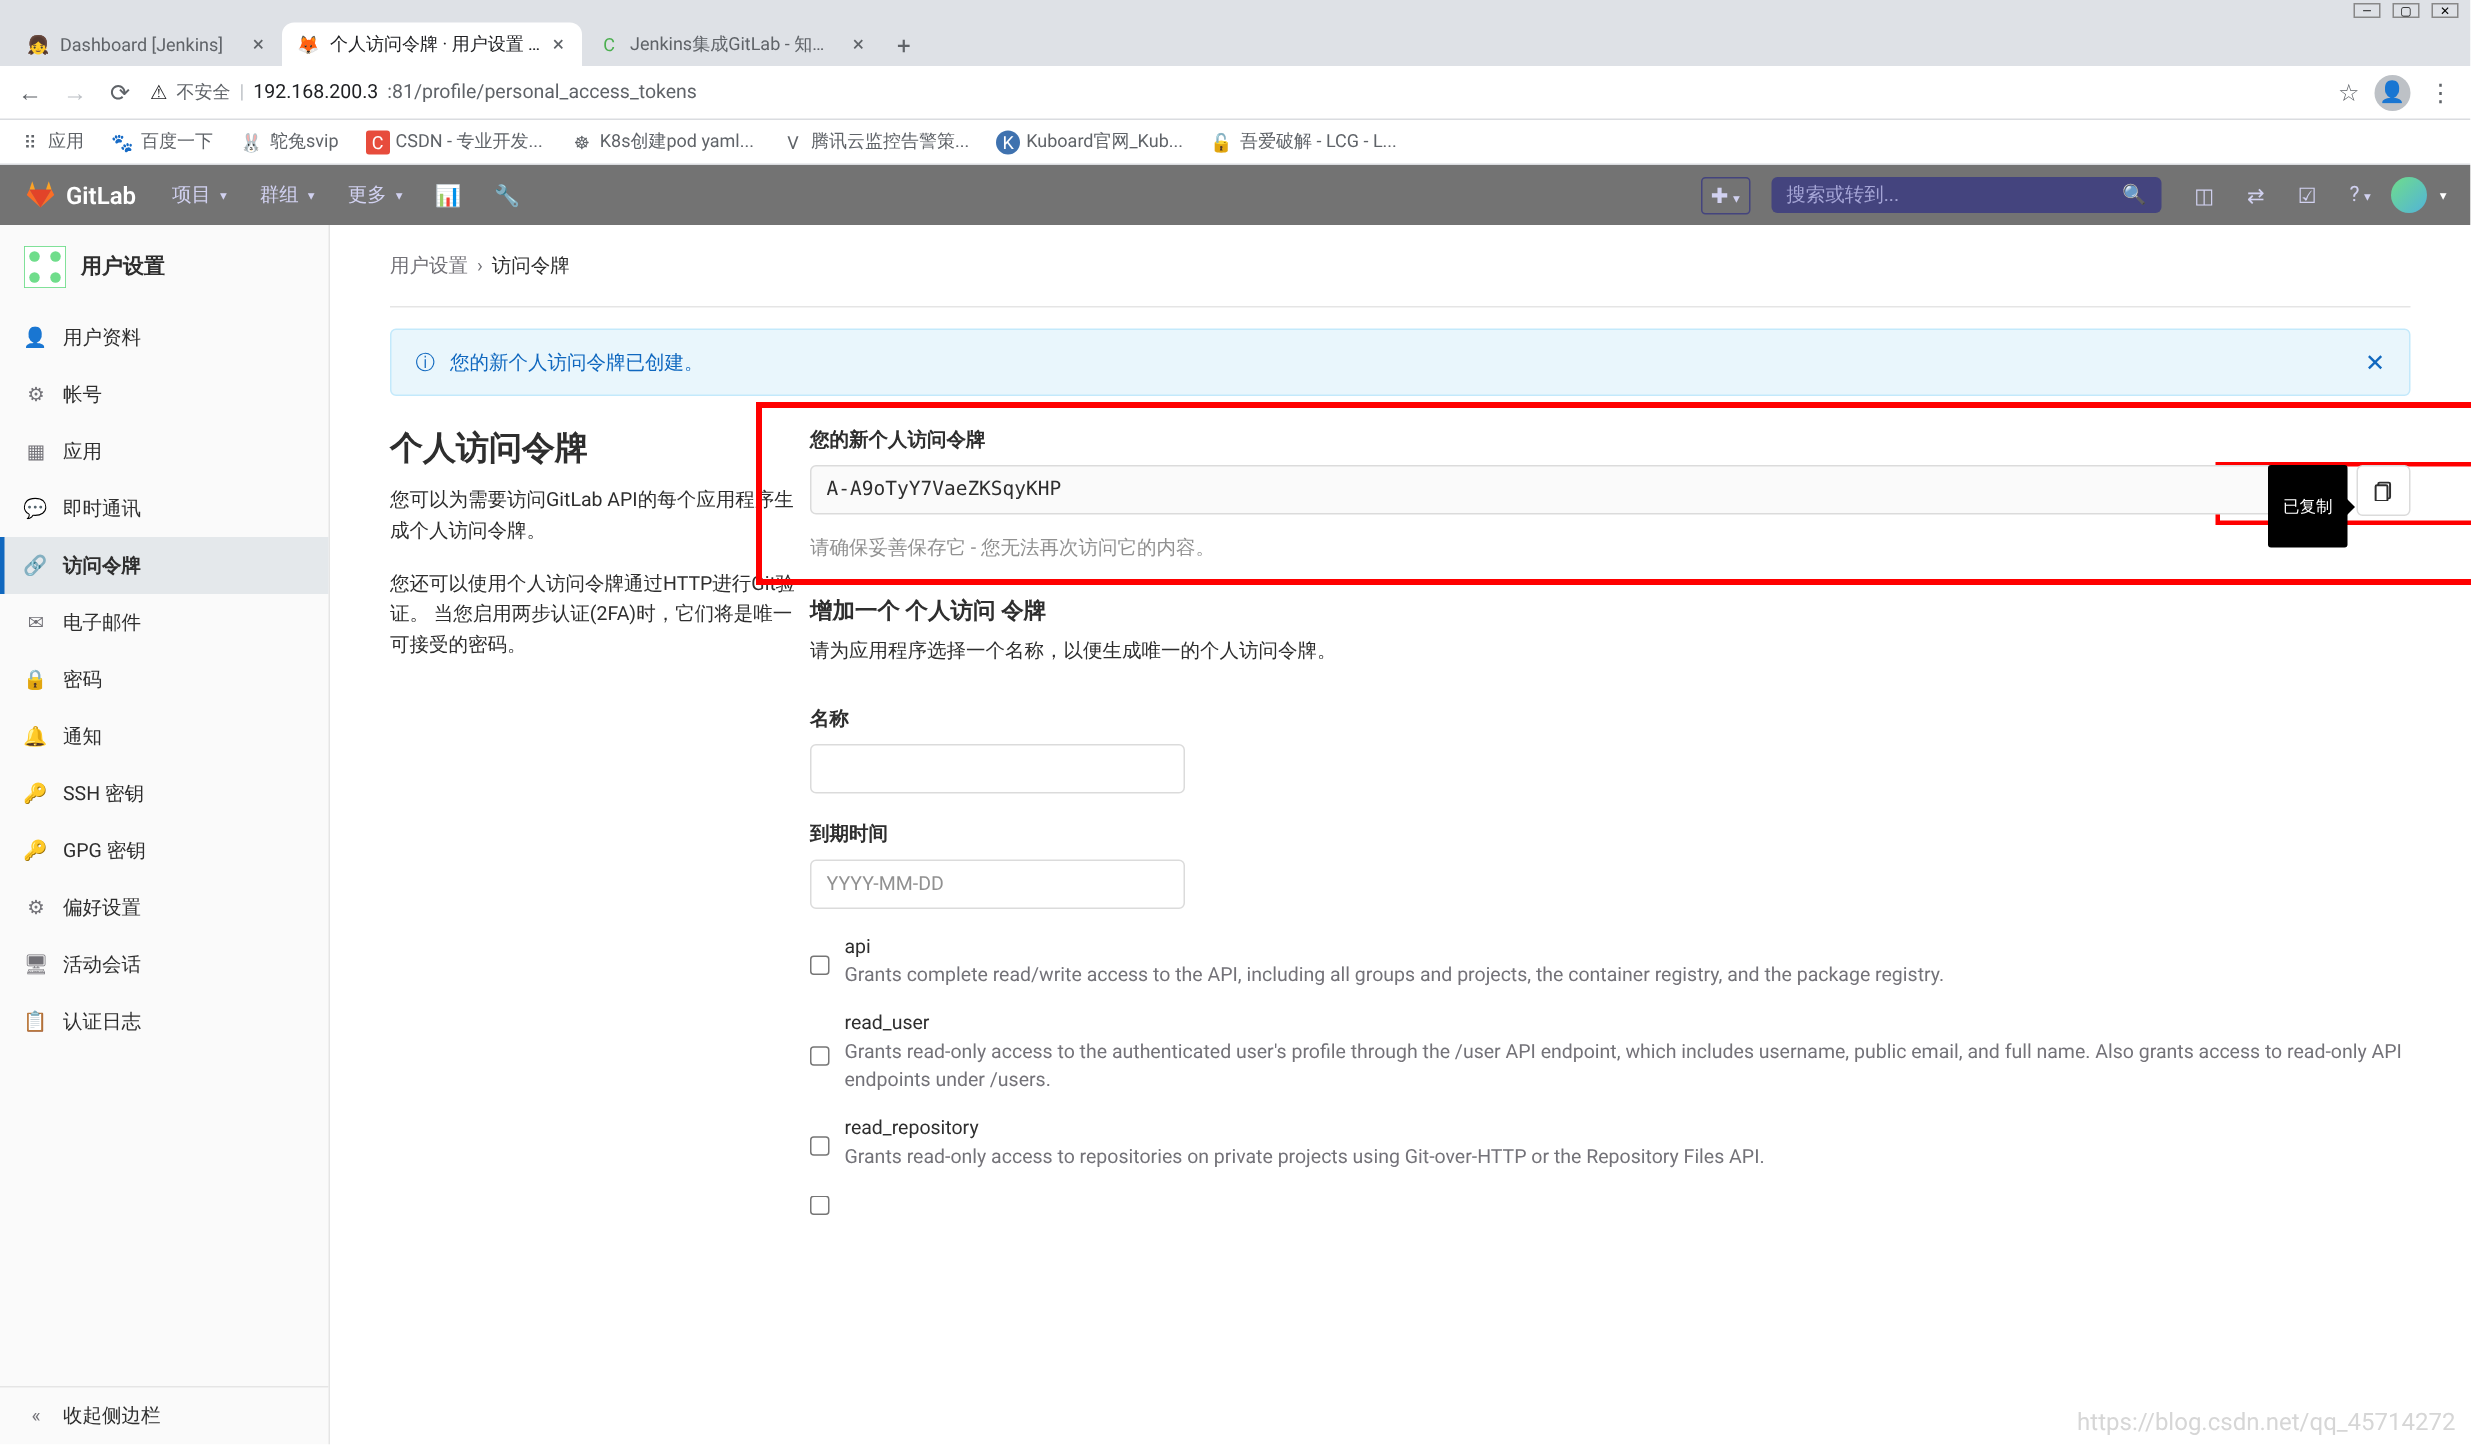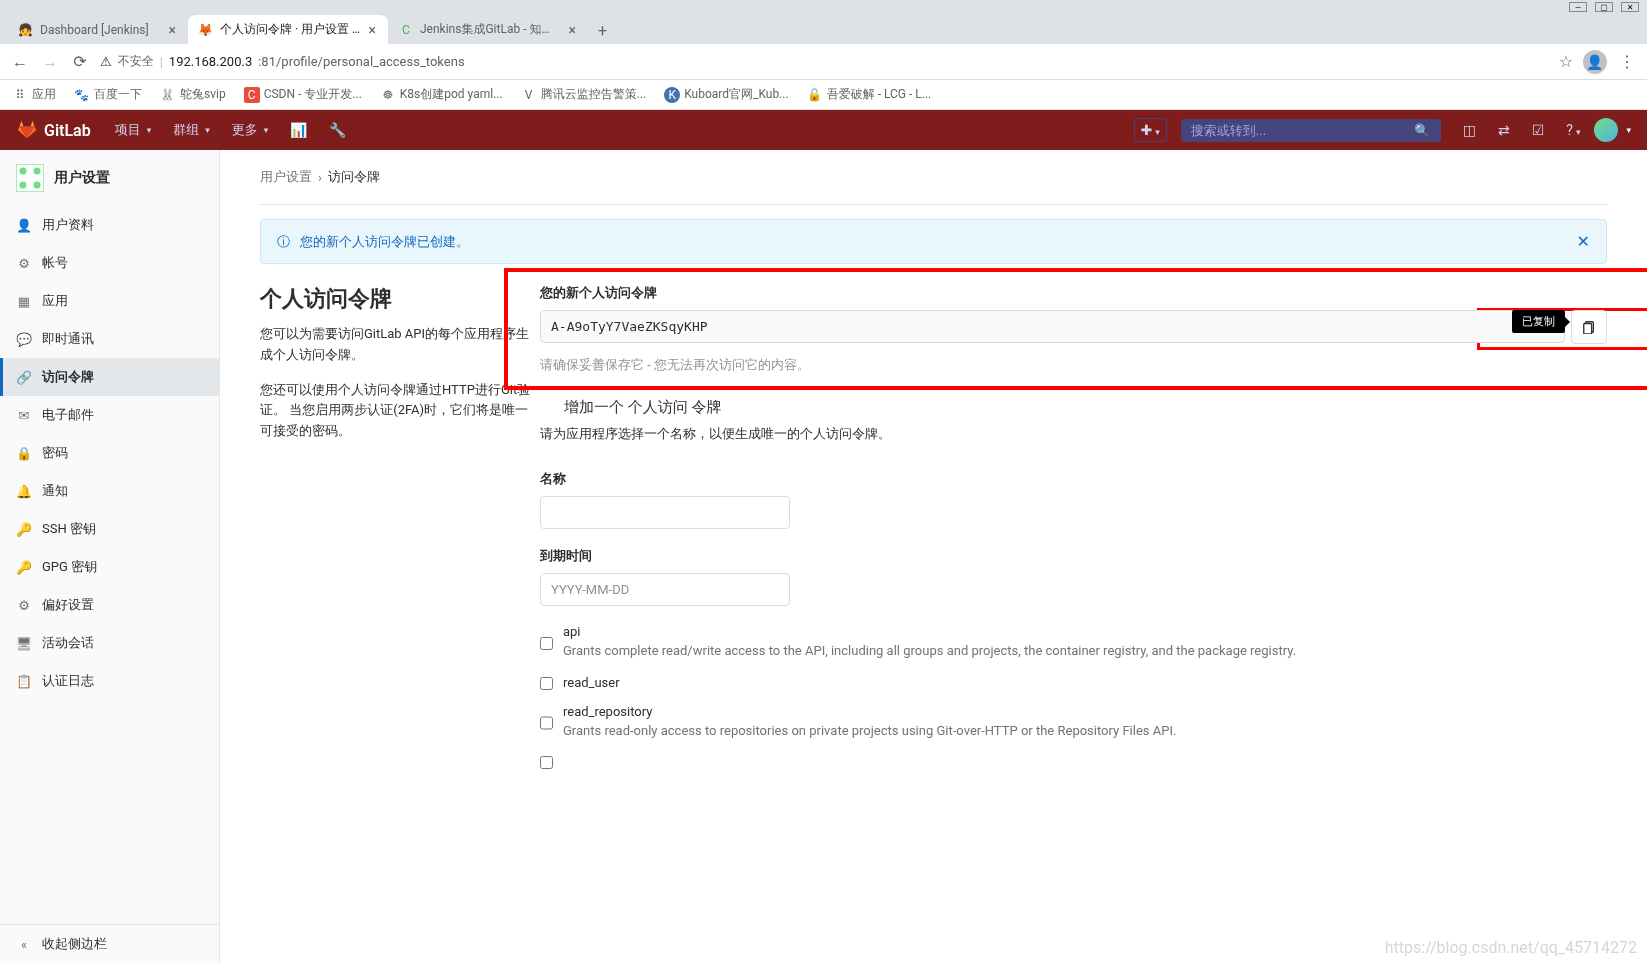--- a/index.html
+++ b/index.html
@@ -21,21 +21,21 @@
     .nav-btn.disabled { color: #bdc1c6; }
     .addr-bar { flex: 1; display: flex; align-items: center; gap: 6px; font-size: 13px; color: #202124; }
     .addr-warn { color: #5f6368; font-size: 12px; }
     .addr-star { margin-left: auto; color: #5f6368; font-size: 16px; }
     .avatar-circle { width: 24px; height: 24px; border-radius: 50%; background: #bdc1c6; display: flex; align-items: center; justify-content: center; font-size: 14px; }
     .bookmarks { display: flex; align-items: center; gap: 18px; padding: 6px 12px; font-size: 12px; color: #5f6368; border-bottom: 1px solid #dadce0; height: 30px; background: #fff; }
     .bookmark { display: flex; align-items: center; gap: 4px; cursor: pointer; }
     .bm-icon { width: 16px; height: 16px; display: flex; align-items: center; justify-content: center; font-size: 12px; }
 
     
-    .gitlab-header { background: #7f1d1d; height: 40px; display: flex; align-items: center; padding: 16px 16px; gap: 6px; color: #fff; font-size: 13px; }
+    .gitlab-header { background: #737373; height: 40px; display: flex; align-items: center; padding: 16px 16px; gap: 6px; color: #fff; font-size: 13px; }
     .gl-logo { display: flex; align-items: center; gap: 6px; font-weight: 600; font-size: 16px; margin-right: 10px; }
     .gl-logo-icon { width: 22px; height: 22px; }
     .hdr-item { padding: 6px 8px; cursor: pointer; display: flex; align-items: center; gap: 3px; color: #d1d1f0; }
     .hdr-icon { padding: 6px 8px; cursor: pointer; color: #d1d1f0; font-size: 14px; }
     .hdr-spacer { flex: 1; }
     .search-box { background: #44447e; border-radius: 4px; padding: 4px 10px; width: 260px; display: flex; align-items: center; gap: 6px; margin: 0 8px; }
     .search-input { background: transparent; border: none; color: #fff; font-size: 13px; flex: 1; outline: none; }
     .search-input::placeholder { color: #a5a5d6; }
     .user-avatar { width: 24px; height: 24px; border-radius: 50%; background: linear-gradient(135deg, #6fdd8b, #52b3d9); }
 
@@ -66,25 +66,25 @@
     .col-left p { font-size: 13px; color: #2e2e2e; line-height: 1.6; margin-bottom: 14px; }
     .col-right { flex: 1; position: relative; }
 
     .red-box-outer { position: absolute; border: 4px solid #ff0000; top: -16px; left: -36px; right: -66px; padding-bottom: 6px; pointer-events: none; height: 122px; }
     .red-box-inner { position: absolute; border: 3px solid #ff0000; top: 24px; right: -52px; width: 182px; height: 42px; pointer-events: none; }
 
     .form-label { font-weight: 600; font-size: 13px; color: #2e2e2e; margin-bottom: 8px; display: block; }
     .token-wrap { display: flex; align-items: flex-start; gap: 6px; margin-bottom: 12px; position: relative; }
     .token-input { flex: 1; padding: 8px 10px; border: 1px solid #dbdbdb; border-radius: 4px; font-size: 13px; font-family: monospace; color: #2e2e2e; background: #fafafa; }
     .copy-btn { width: 36px; height: 34px; border: 1px solid #dbdbdb; border-radius: 4px; background: #fff; display: flex; align-items: center; justify-content: center; cursor: pointer; position: relative; }
-    .tooltip { position: absolute; right: 42px; background: #000; color: #fff; font-size: 11px; padding: 4px 10px; border-radius: 2px; white-space: nowrap; }
+    .tooltip { position: absolute; right: 42px; background: #000; color: #fff; font-size: 11px; padding: 20px 10px; border-radius: 2px; white-space: nowrap; }
     .tooltip::after { content: ""; position: absolute; right: -5px; top: 50%; transform: translateY(-50%); border-left: 6px solid #000; border-top: 6px solid transparent; border-bottom: 6px solid transparent; }
     .hint { font-size: 13px; color: #919191; margin-bottom: 24px; }
 
-    .section-title { font-weight: 400; font-size: 15px; color: #2e2e2e; margin-bottom: 8px; margin-left: 24px; }
+    .section-title { font-weight: 700; font-size: 15px; color: #2e2e2e; margin-bottom: 8px; }
     .section-desc { font-size: 13px; color: #2e2e2e; margin-bottom: 27px; }
     .text-input { width: 250px; padding: 8px 10px; border: 1px solid #dbdbdb; border-radius: 4px; font-size: 13px; margin-bottom: 18px; }
     .text-input::placeholder { color: #919191; }
 
     .scope { display: flex; gap: 10px; margin-bottom: 14px; }
     .scope input[type=checkbox] { margin-top: 2px; }
     .scope-text { font-size: 13px; color: #2e2e2e; }
     .scope-name { font-weight: 400; color: #2e2e2e; }
     .scope-desc { color: #737278; margin-top: 2px; line-height: 1.5; }
 
@@ -323,20 +323,21 @@
           <input type="checkbox" style="">
           <div class="scope-text">
               <div class="scope-name">api</div>
               <div class="scope-desc">Grants complete read/write access to the API, including all groups and projects, the container registry, and the package registry.</div>
             </div>
         </div>
         <div class="scope">
           <input type="checkbox" style="">
           <div class="scope-text">
               <div class="scope-name">read_user</div>
+              <div class="scope-desc">Grants read-only access to the authenticated user's profile through the /user API endpoint, which includes username, public email, and full name. Also grants access to read-only API endpoints under /users.</div>
             </div>
         </div>
         <div class="scope">
           <input type="checkbox" style="">
           <div class="scope-text">
               <div class="scope-name">read_repository</div>
               <div class="scope-desc">Grants read-only access to repositories on private projects using Git-over-HTTP or the Repository Files API.</div>
             </div>
         </div>
         <div class="scope">

